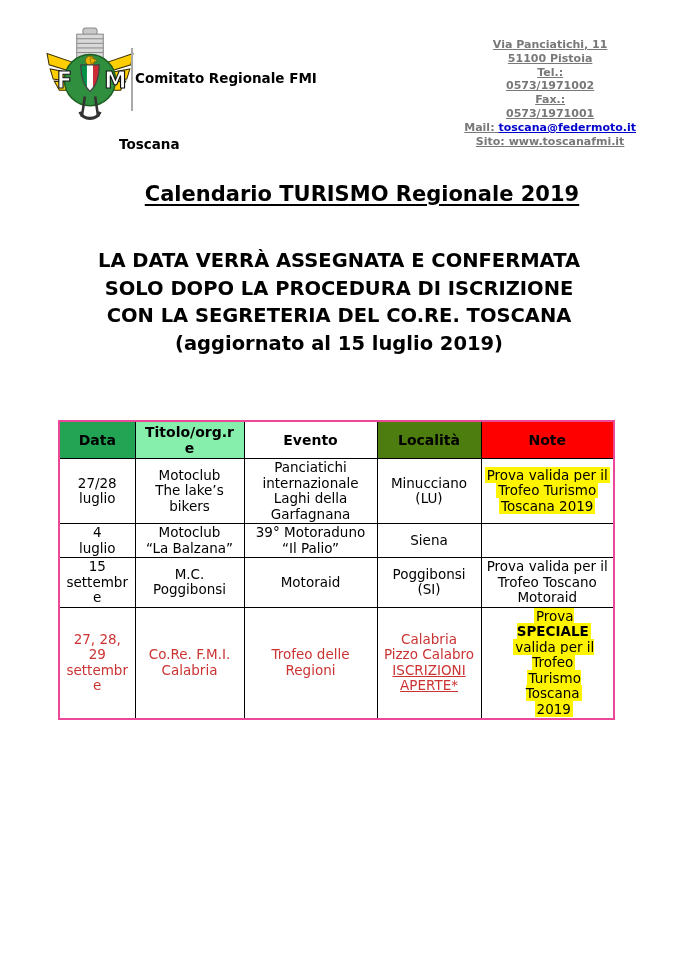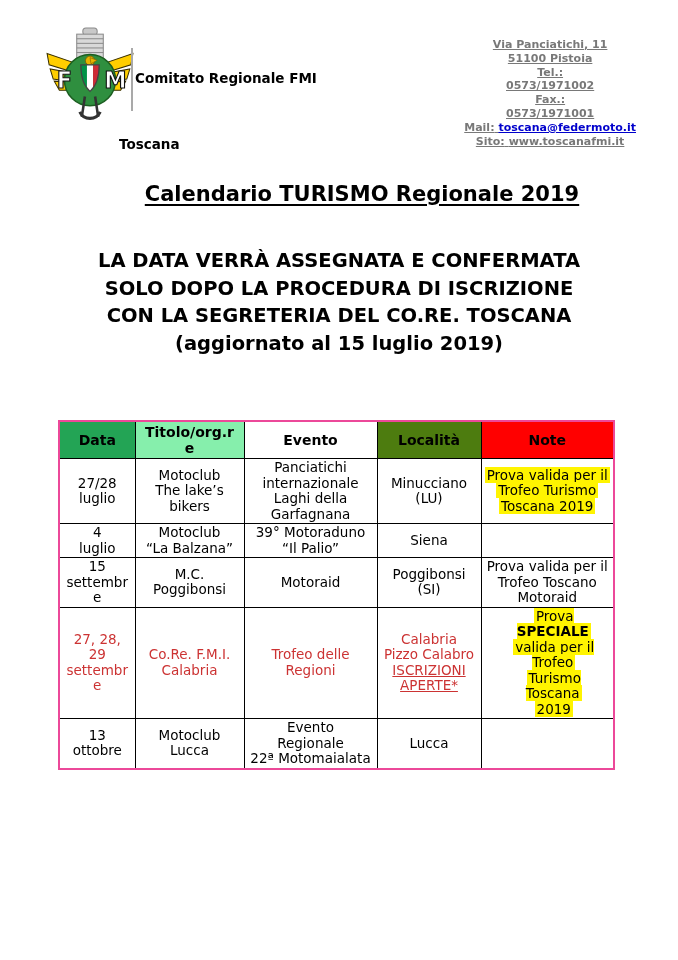--- a/index.html
+++ b/index.html
@@ -241,37 +241,16 @@
             <div><u>ISCRIZIONI</u></div>
             <div><u>APERTE*</u></div>
           </td>
           <td class="note-black">
             <div><span class="hl">Prova <b>SPECIALE</b></span></div>
             <div><span class="hl">valida per il Trofeo</span></div>
             <div><span class="hl">Turismo Toscana</span></div>
             <div><span class="hl">2019</span></div>
           </td>
         </tr>
-        <tr>
-          <td>
-            <div>13</div>
-            <div>ottobre</div>
-          </td>
-          <td>
-            <div>Motoclub</div>
-            <div>Lucca</div>
-          </td>
-          <td>
-            <div>Evento</div>
-            <div>Regionale</div>
-            <div>22ª Motomaialata</div>
-          </td>
-          <td>
-            <div>Lucca</div>
-          </td>
-          <td class="note-black">
-            <div></div>
-          </td>
-        </tr>
       </tbody>
   </table>
 
 </div>
 
 </body></html>

